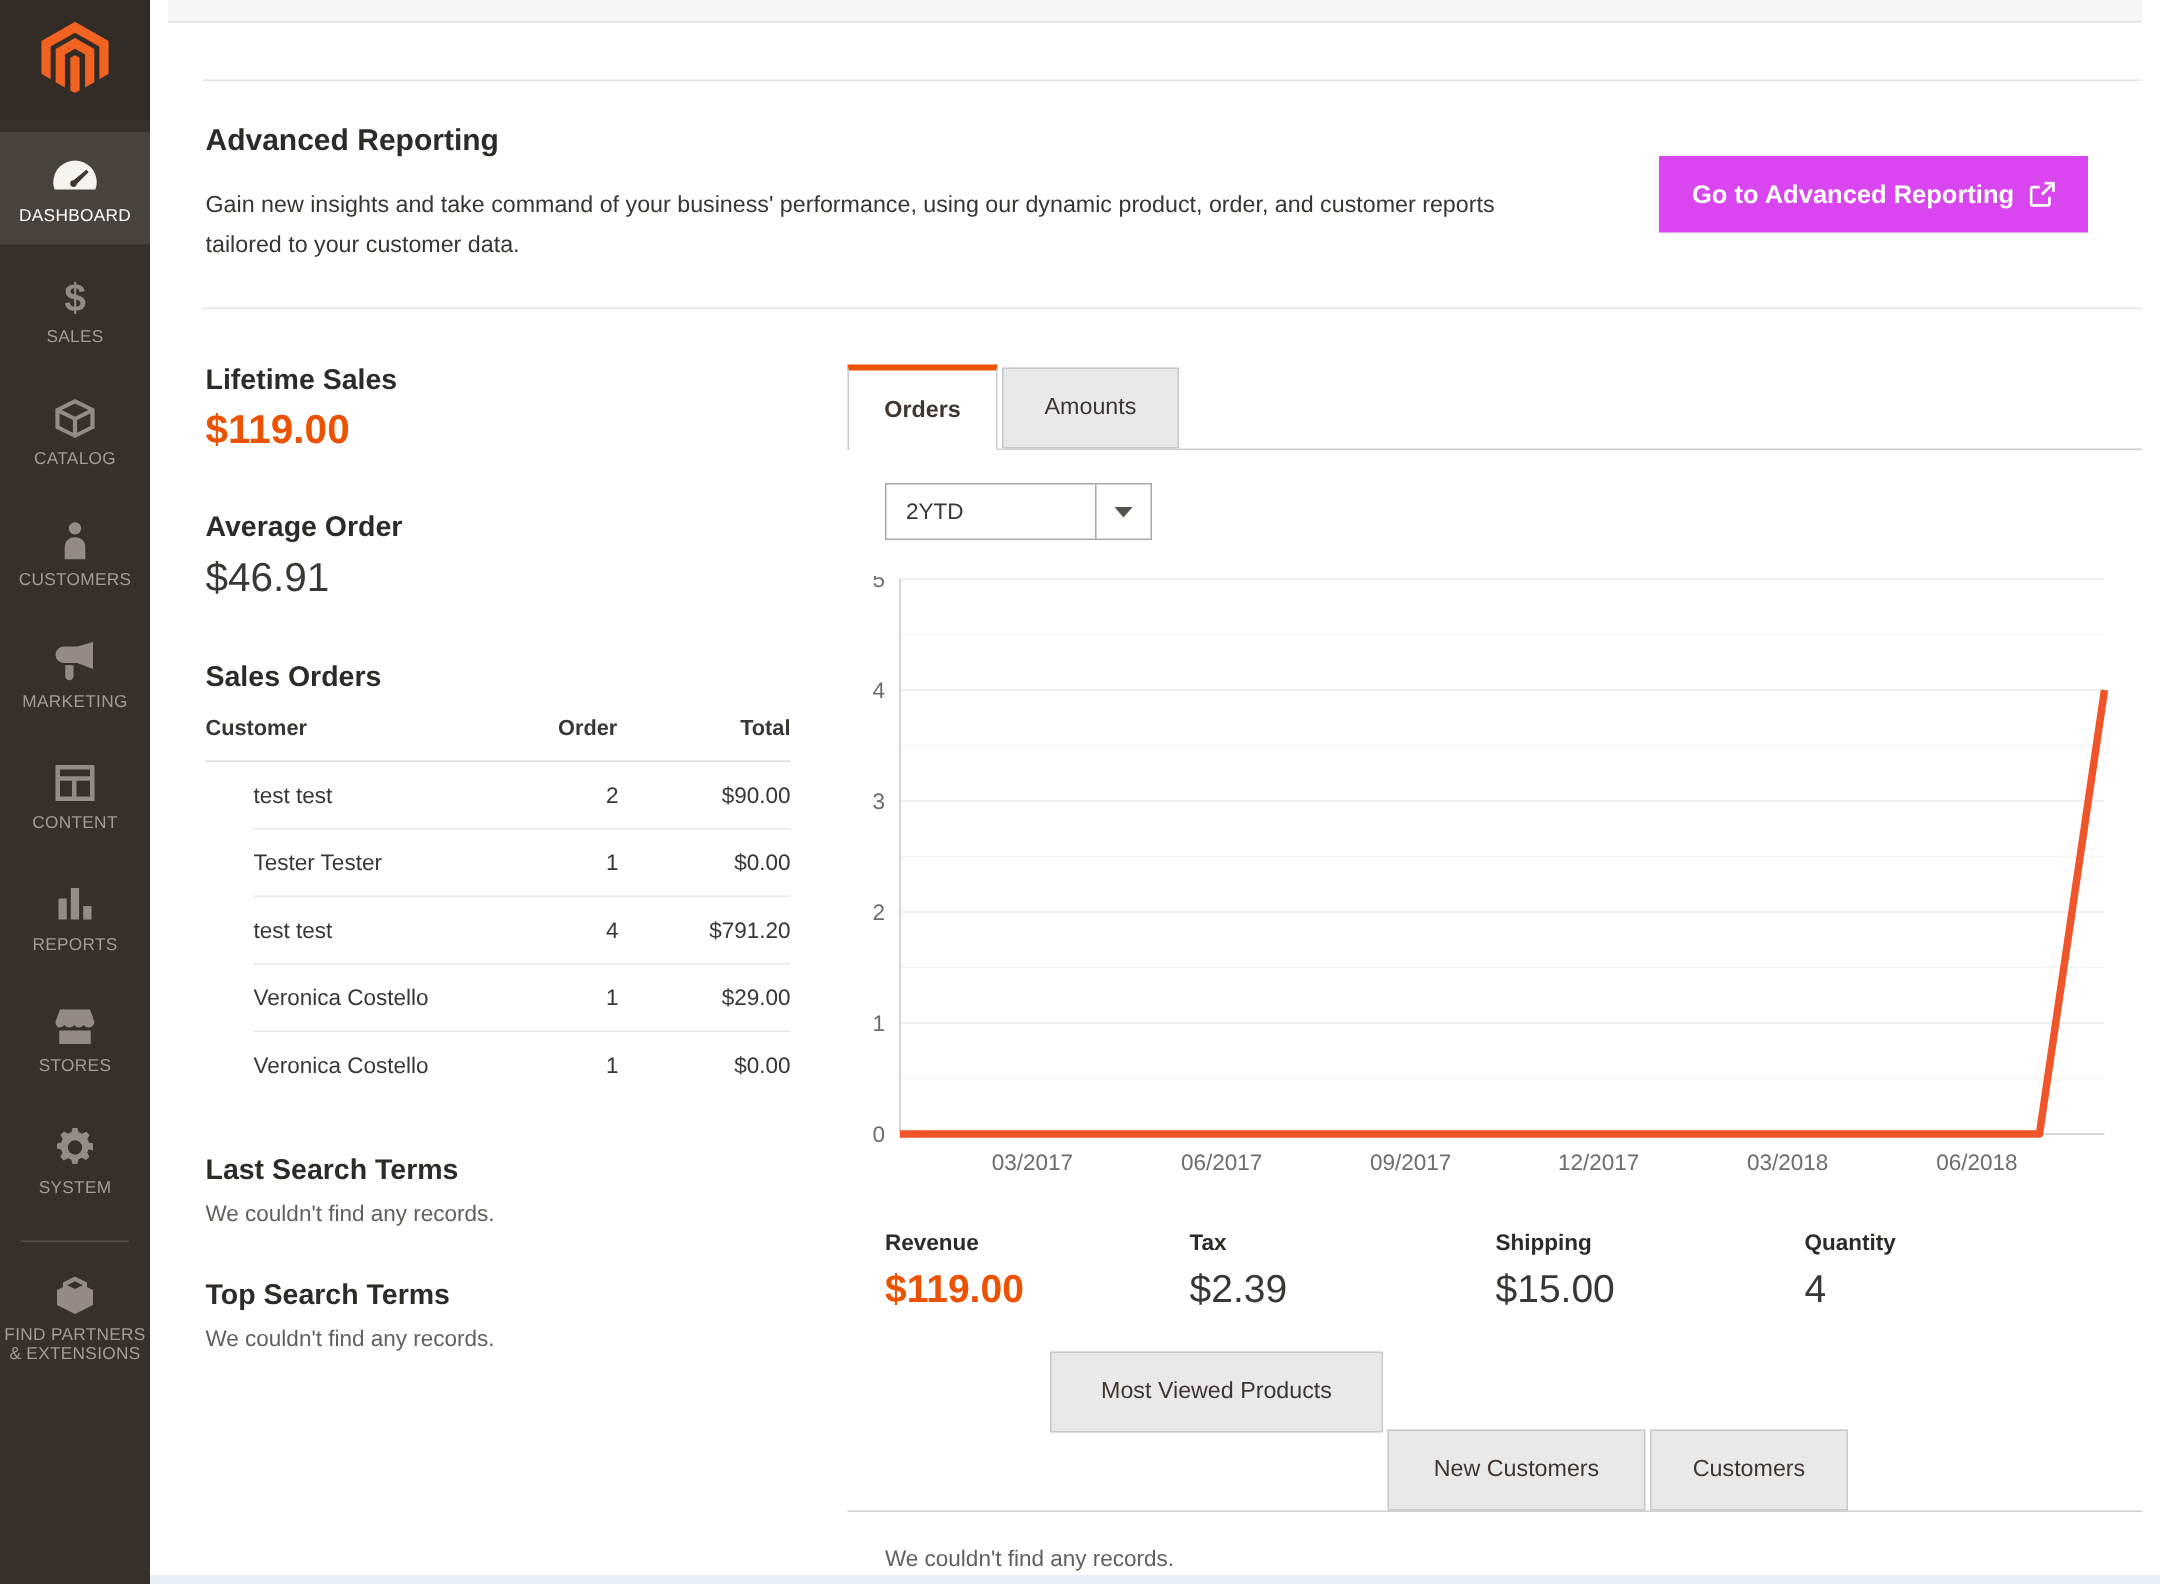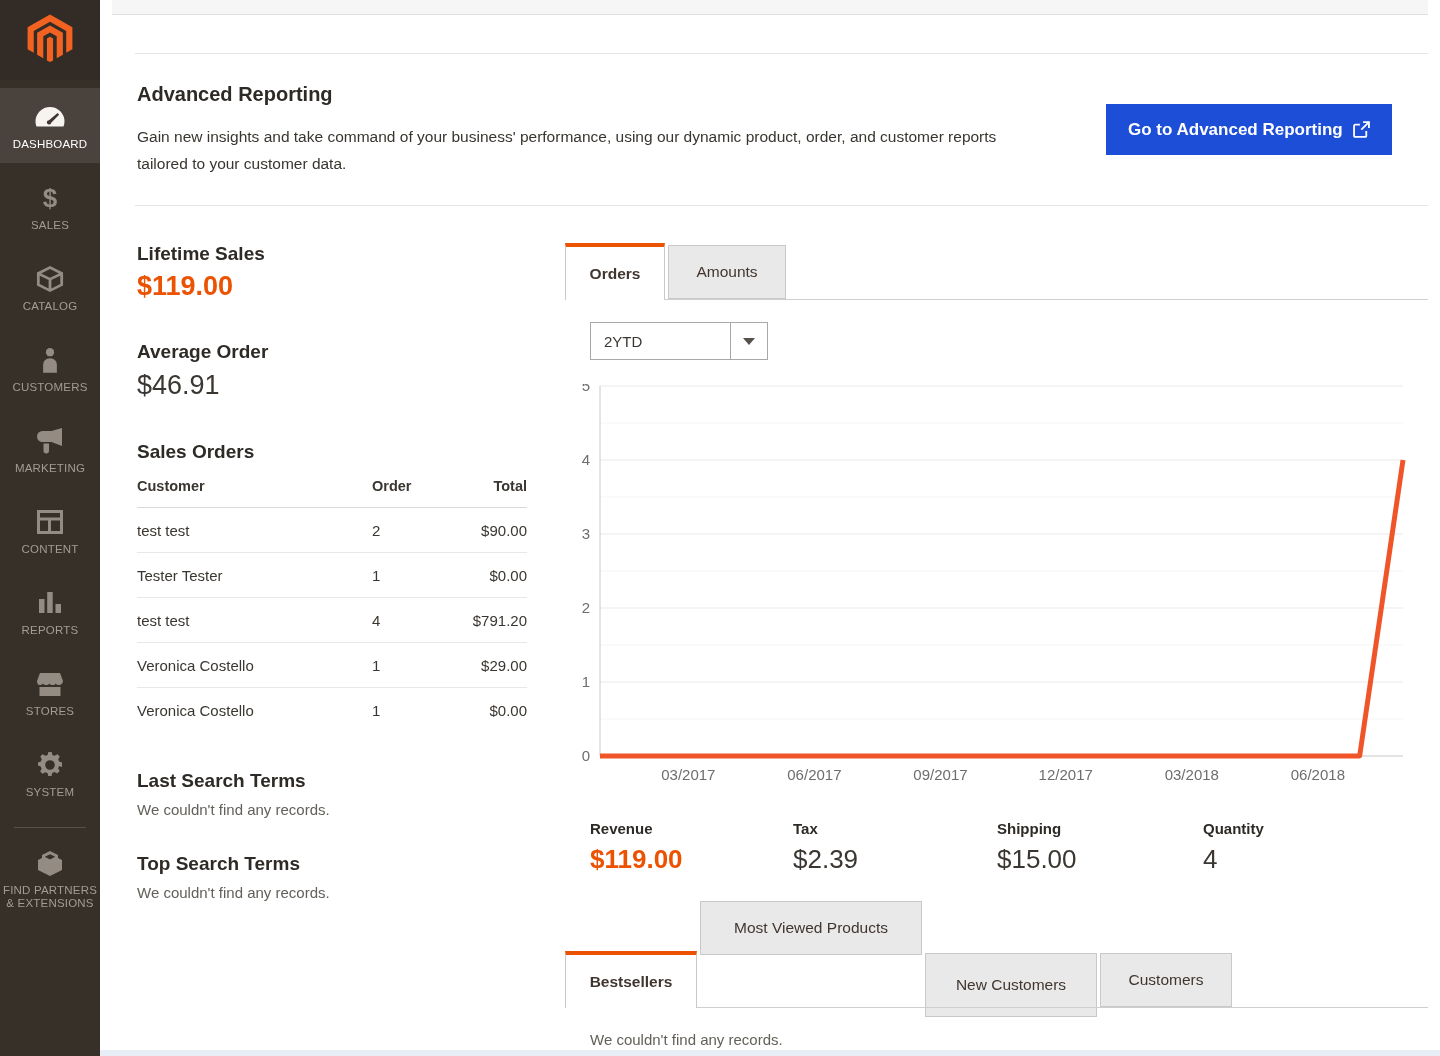--- a/index.html
+++ b/index.html
@@ -29,40 +29,40 @@
   .abs { position:absolute; }
   .top-strip { left:12px; right:12px; top:0; height:15px; background:#f6f6f6;
                border-bottom:1px solid #e0e0e0; }
   .hr { border-top:1px solid #e5e5e5; height:0; }
   .hr-a { left:35px; right:12px; top:53px; }
   .hr-b { left:35px; right:12px; top:205px; }
 
   .ar-title { left:37px; top:83px; font-size:20px; font-weight:700; color:#2e2a26; }
   .ar-desc  { left:37px; top:123px; width:910px; font-size:15.5px; line-height:27px;
               color:#39352f; }
-  .ar-btn { left:1006px; top:104px; height:51px; padding:0 22px; background:#1d4ed8;
+  .ar-btn { left:1006px; top:104px; height:51px; padding:0 22px; background:#d946ef;
             color:#fff; font-size:17px; font-weight:700; display:flex; align-items:center;
             gap:10px; border:none; cursor:pointer; font-family:inherit; }
   .ext-icon svg { display:block; }
 
   .sec-h { font-size:19px; font-weight:700; color:#2e2a26; }
   .big-val { font-size:27px; color:#3a3631; }
   .big-val.accent { color:#eb5202; font-weight:700; }
   .muted { font-size:15px; color:#63605a; }
 
   .h-lifetime { left:37px; top:243px; }
   .v-lifetime { left:37px; top:271px; }
   .h-avg      { left:37px; top:341px; }
   .v-avg      { left:37px; top:370px; }
   .h-lastorders { left:37px; top:441px; }
 
   .orders-table { left:37px; top:478px; width:390px; font-size:15px; color:#3a3631; }
   .t-head { display:flex; font-size:14.5px; font-weight:700; padding-bottom:13px;
             border-bottom:1px solid #d9d9d9; }
-  .t-row  { display:flex; align-items:center; height:45px; border-bottom:1px solid #e8e8e8; }
+  .t-row  { display:flex; align-items:center; height:45px; border-bottom:1px solid #e8e8e8;margin-left:32px; }
   .t-row:last-child { border-bottom:none; }
   .c-cust { width:235px; }
   .c-items { width:60px; }
   .c-total { flex:1; text-align:right; }
 
   .h-lastsearch { left:37px; top:770px; }
   .m-lastsearch { left:37px; top:801px; }
   .h-topsearch  { left:37px; top:853px; }
   .m-topsearch  { left:37px; top:884px; }
 
@@ -88,21 +88,21 @@
   #orders-chart { left:470px; top:384px; }
 
   .total-block { position:absolute; top:820px; }
   .total-label { font-size:15px; font-weight:700; color:#2e2a26; }
   .total-value { margin-top:7px; font-size:26px; color:#3a3631; }
   .total-value.accent { color:#eb5202; font-weight:700; }
 
   .btabrow-border-top { left:465px; right:12px; top:1007px; border-top:1px solid #cfcfcf; z-index:1; }
   .btab-bestsellers { left:465px;  top:951px; width:132px; height:57px; }
   .btab-mvp         { left:600px;  top:901px; width:222px; height:54px; }
-  .btab-newcust     { left:825px;  top:953px; width:172px; height:64px; }
+  .btab-newcust     { left:825px;  top:953px; width:172px; height:54px; }
   .btab-cust        { left:1000px; top:953px; width:132px; height:54px; }
   .btab-empty { left:490px; top:1031px; }
 
   .bottom-strip { left:0; right:0; bottom:0; height:6px; background:#e7eef5; }
 </style>
 </head>
 <body>
 
 <div id="stage">
 
@@ -334,23 +334,20 @@
     <div class="total-block" style="left:897px">
       <div class="total-label">Shipping</div>
       <div class="total-value">$15.00</div>
     </div>
     <div class="total-block" style="left:1103px">
       <div class="total-label">Quantity</div>
       <div class="total-value">4</div>
     </div>
 
     <div class="abs btabrow-border-top"></div>
-    <div class="tab active btab-bestsellers">
-      <span>Bestsellers</span>
-    </div>
     <div class="tab btab-mvp">
       <span>Most Viewed Products</span>
     </div>
     <div class="tab btab-newcust">
       <span>New Customers</span>
     </div>
     <div class="tab btab-cust">
       <span>Customers</span>
     </div>
     <div class="abs muted btab-empty">We couldn't find any records.</div>

